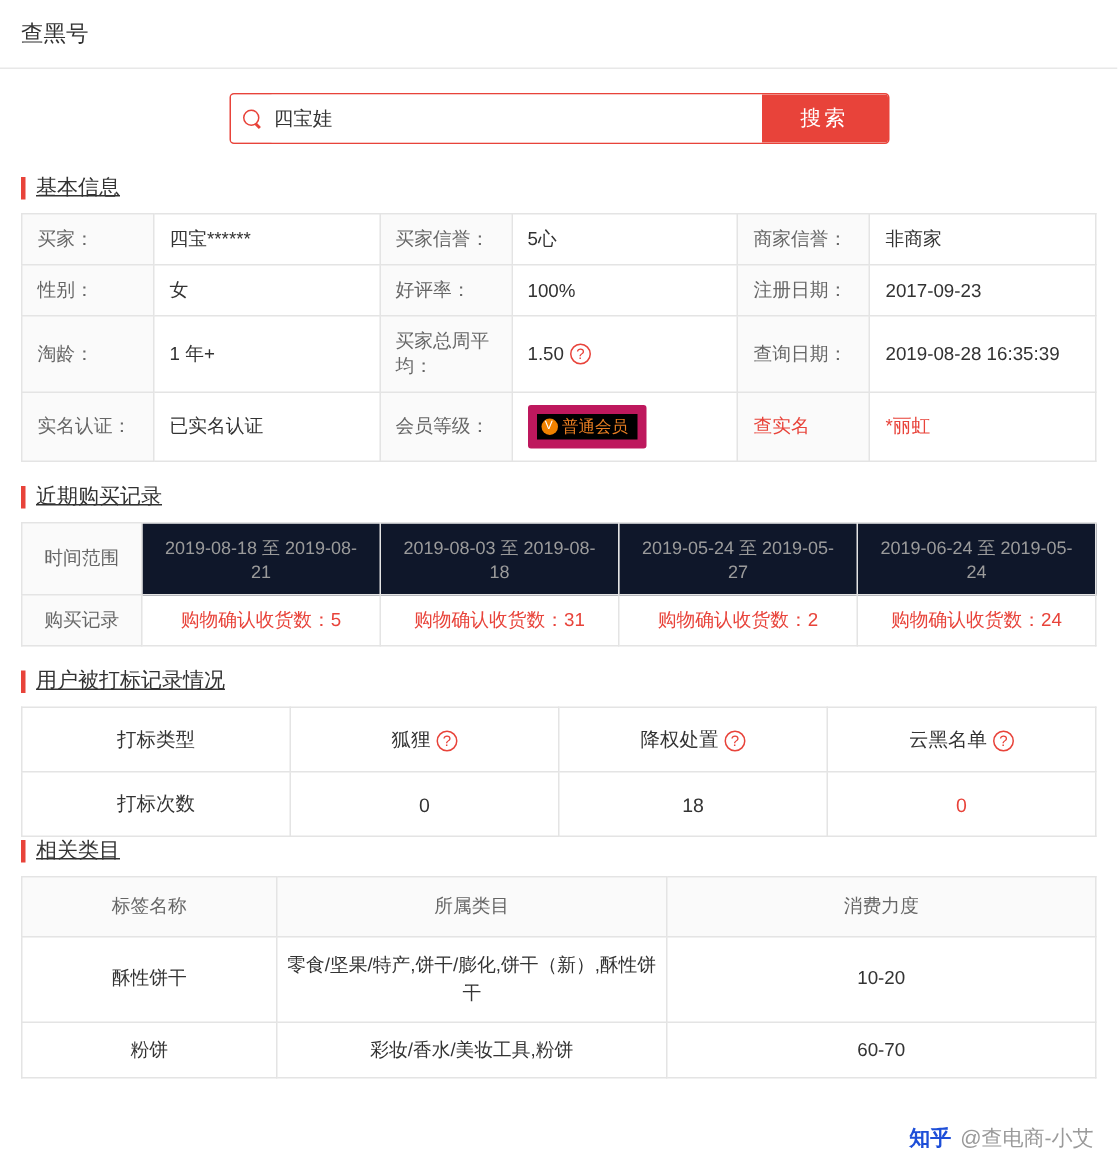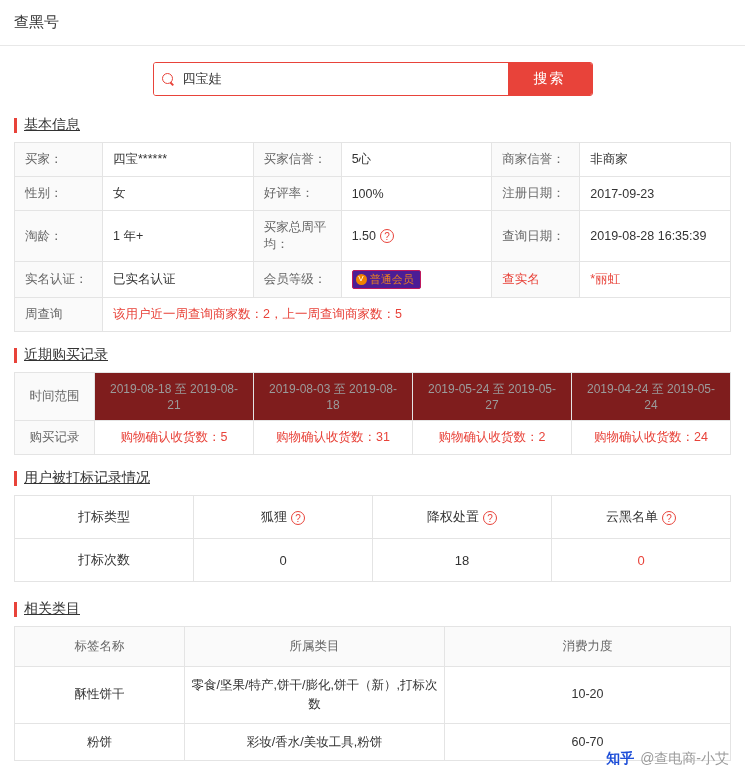--- a/index.html
+++ b/index.html
@@ -139,22 +139,22 @@
     border-radius: 50%;
     color: #e8433a;
     font-size: 10px;
     margin-left: 4px;
     vertical-align: middle;
   }
   .vip-badge {
     display: inline-flex;
     align-items: center;
     gap: 3px;
-    background: #4c1d95;
-    border: 1px solid #be185d;
+    background: #000000;
+    border: 6px solid #be185d;
     border-radius: 2px;
     color: #e87e22;
     font-size: 11px;
     padding: 1px 6px 1px 3px;
   }
   .vip-badge .dot {
     width: 11px; height: 11px;
     background: #f08200;
     border-radius: 50%;
     display: inline-block;
@@ -165,21 +165,21 @@
     position: absolute;
     color: #fff;
     font-size: 8px;
     left: 2.5px; top: -1px;
     line-height: 12px;
   }
 
   
   .buy-tbl td { text-align: center; }
   .buy-tbl td.lbl { text-align: center; }
-  .buy-range { color: #9b9b9b; background:#7f1d1d; font-size: 12px; }
+  .buy-range { color: #9b9b9b; background:#0f172a; font-size: 12px; }
   .buy-val { color: #e8433a; font-size: 12.5px; }
 
   
   .mark-tbl th, .mark-tbl td { text-align: center; }
   .mark-tbl thead th { background: #fff; color: #333; font-size: 13px; padding: 12px 6px; }
   .mark-tbl tbody td { font-size: 13px; padding: 12px 20px; }
 
   
   .cat-tbl thead th {
     background: #fafafa;
@@ -270,40 +270,36 @@
         <td class="lbl">会员等级：</td>
         <td class="val">
           <span class="vip-badge">
             <span class="dot"></span>
             <span>普通会员</span>
           </span>
         </td>
         <td class="lbl red">查实名</td>
         <td class="val red">*丽虹</td>
       </tr>
-      <tr>
-        <td class="lbl">周查询</td>
-        <td class="val link-red" colspan="5">该用户近一周查询商家数：2，上一周查询商家数：5</td>
-      </tr>
     </tbody>
   </table>
 
   <div class="section-title" style="margin-top:14px;">
     <span class="bar"></span>
     <span>近期购买记录</span>
   </div>
 
   <table class="tbl buy-tbl">
     <tbody>
       <tr>
         <td class="lbl" style="width:80px">时间范围</td>
         <td class="buy-range">2019-08-18 至 2019-08-21</td>
         <td class="buy-range">2019-08-03 至 2019-08-18</td>
         <td class="buy-range">2019-05-24 至 2019-05-27</td>
-        <td class="buy-range">2019-04-24 至 2019-05-24</td>
+        <td class="buy-range">2019-06-24 至 2019-05-24</td>
       </tr>
       <tr>
         <td class="lbl">购买记录</td>
         <td class="buy-val">购物确认收货数：5</td>
         <td class="buy-val">购物确认收货数：31</td>
         <td class="buy-val">购物确认收货数：2</td>
         <td class="buy-val">购物确认收货数：24</td>
       </tr>
     </tbody>
   </table>
@@ -331,37 +327,37 @@
     <tbody>
       <tr>
         <td>打标次数</td>
         <td>0</td>
         <td>18</td>
         <td class="red">0</td>
       </tr>
     </tbody>
   </table>
 
-  <div class="section-title" style="margin-top:18px;">
+  <div class="section-title" style="margin-top:0;">
     <span class="bar"></span>
     <span>相关类目</span>
   </div>
 
   <table class="tbl cat-tbl">
     <thead>
       <tr>
         <th style="width:170px">标签名称</th>
         <th style="width:260px">所属类目</th>
         <th>消费力度</th>
       </tr>
     </thead>
     <tbody>
       <tr>
         <td>酥性饼干</td>
-        <td>零食/坚果/特产,饼干/膨化,饼干（新）,打标次数</td>
+        <td>零食/坚果/特产,饼干/膨化,饼干（新）,酥性饼干</td>
         <td>10-20</td>
       </tr>
       <tr>
         <td>粉饼</td>
         <td>彩妆/香水/美妆工具,粉饼</td>
         <td>60-70</td>
       </tr>
     </tbody>
   </table>
 

